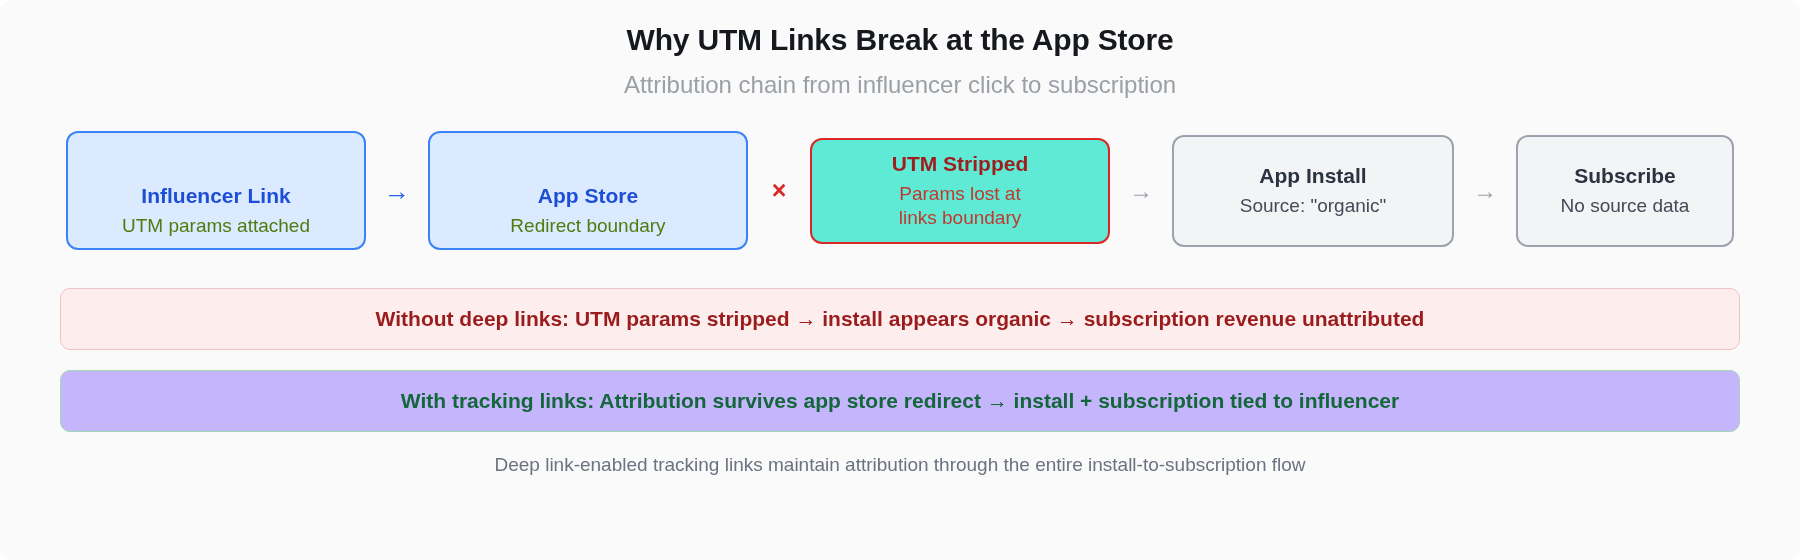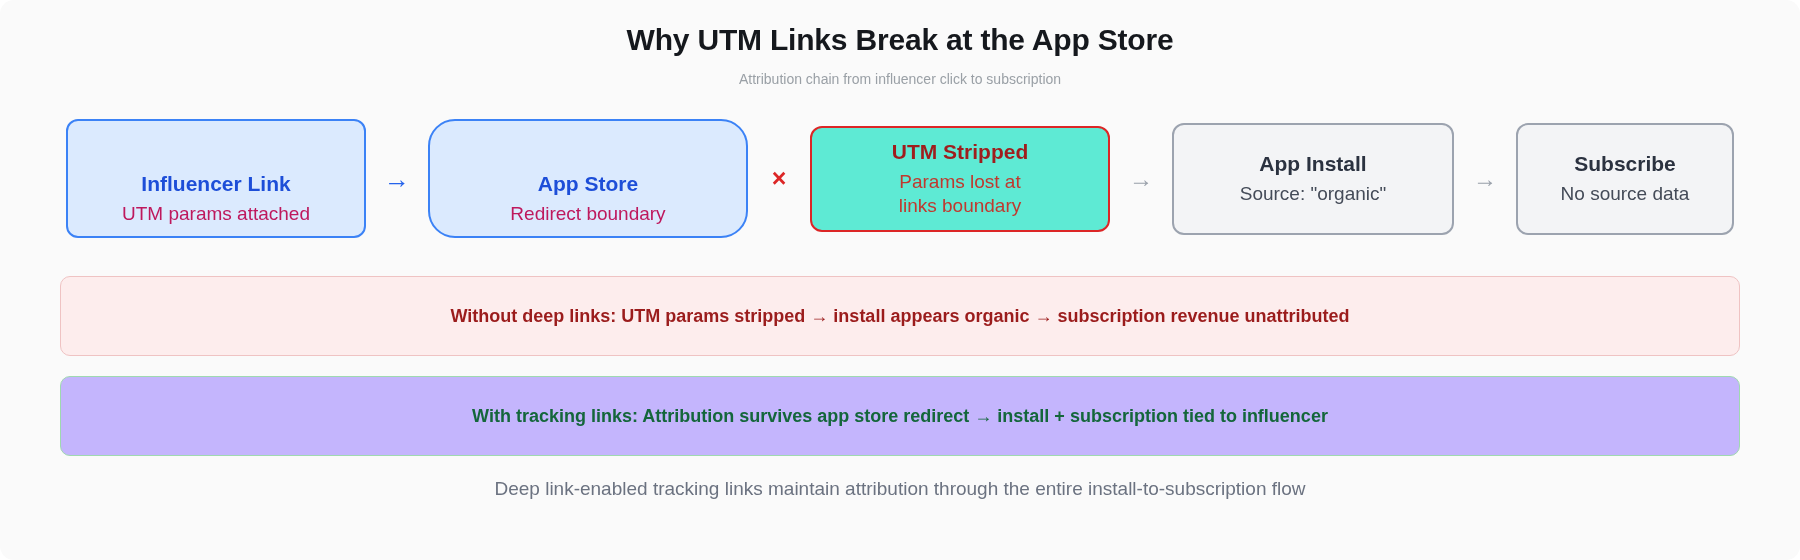--- a/index.html
+++ b/index.html
@@ -28,21 +28,21 @@
   .title {
     font-size: 30px;
     font-weight: bold;
     color: #15181d;
     letter-spacing: -0.2px;
     line-height: 1.2;
     margin: 0;
     text-align: center;
   }
   .subtitle {
-    font-size: 14px;
+    font-size: 24px;
     color: #9aa0a6;
     margin-top: 13px;
     text-align: center;
     font-weight: normal;
   }
 
   
   .flow {
     margin-top: 32px;
     width: 100%;
@@ -72,39 +72,39 @@
     font-size: 19px;
     line-height: 1.25;
     margin-top: 5px;
     white-space: pre-line;
   }
   .node.blue {
     background: #dbeafe;
     border-color: #3b82f6;
   }
   .node.blue .n-title { color: #1d4ed8; margin-top: 40px; }
-  .node.blue .n-sub { color: #be185d; text-align: right; }
+  .node.blue .n-sub { color: #4d7c0f; text-align: right; }
 
   .node.red {
     background: #5eead4;
     border-color: #dc2626;
     min-height: 106px;
   }
   .node.red .n-title { color: #9f1d1d; }
   .node.red .n-sub { color: #c0392f; }
 
   .node.gray {
     background: #f3f4f6;
     border-color: #9ca3af;
   }
   .node.gray .n-title { color: #2b3240; }
   .node.gray .n-sub { color: #444b58; }
 
   .n1 { width: 300px; }
-  .n2 { width: 320px; border-radius: 27px; }
+  .n2 { width: 320px; }
   .n3 { width: 300px; }
   .n4 { width: 282px; }
   .n5 { width: 218px; }
 
   .conn {
     flex: 0 0 auto;
     text-align: center;
     font-size: 26px;
     line-height: 1;
     width: 62px;
@@ -117,23 +117,23 @@
   .banner {
     box-sizing: border-box;
     width: 100%;
     border-radius: 10px;
     border-width: 1.5px;
     border-style: solid;
     display: flex;
     align-items: center;
     justify-content: center;
     text-align: right;
-    font-size: 18px;
+    font-size: 21px;
     font-weight: bold;
-    height: 80px;
+    height: 62px;
     padding: 0 24px;
   }
   .banner.red {
     margin-top: 38px;
     background: #fdeded;
     border-color: #efc3c3;
     color: #9b1c1c;
   }
   .banner.green {
     margin-top: 20px;

